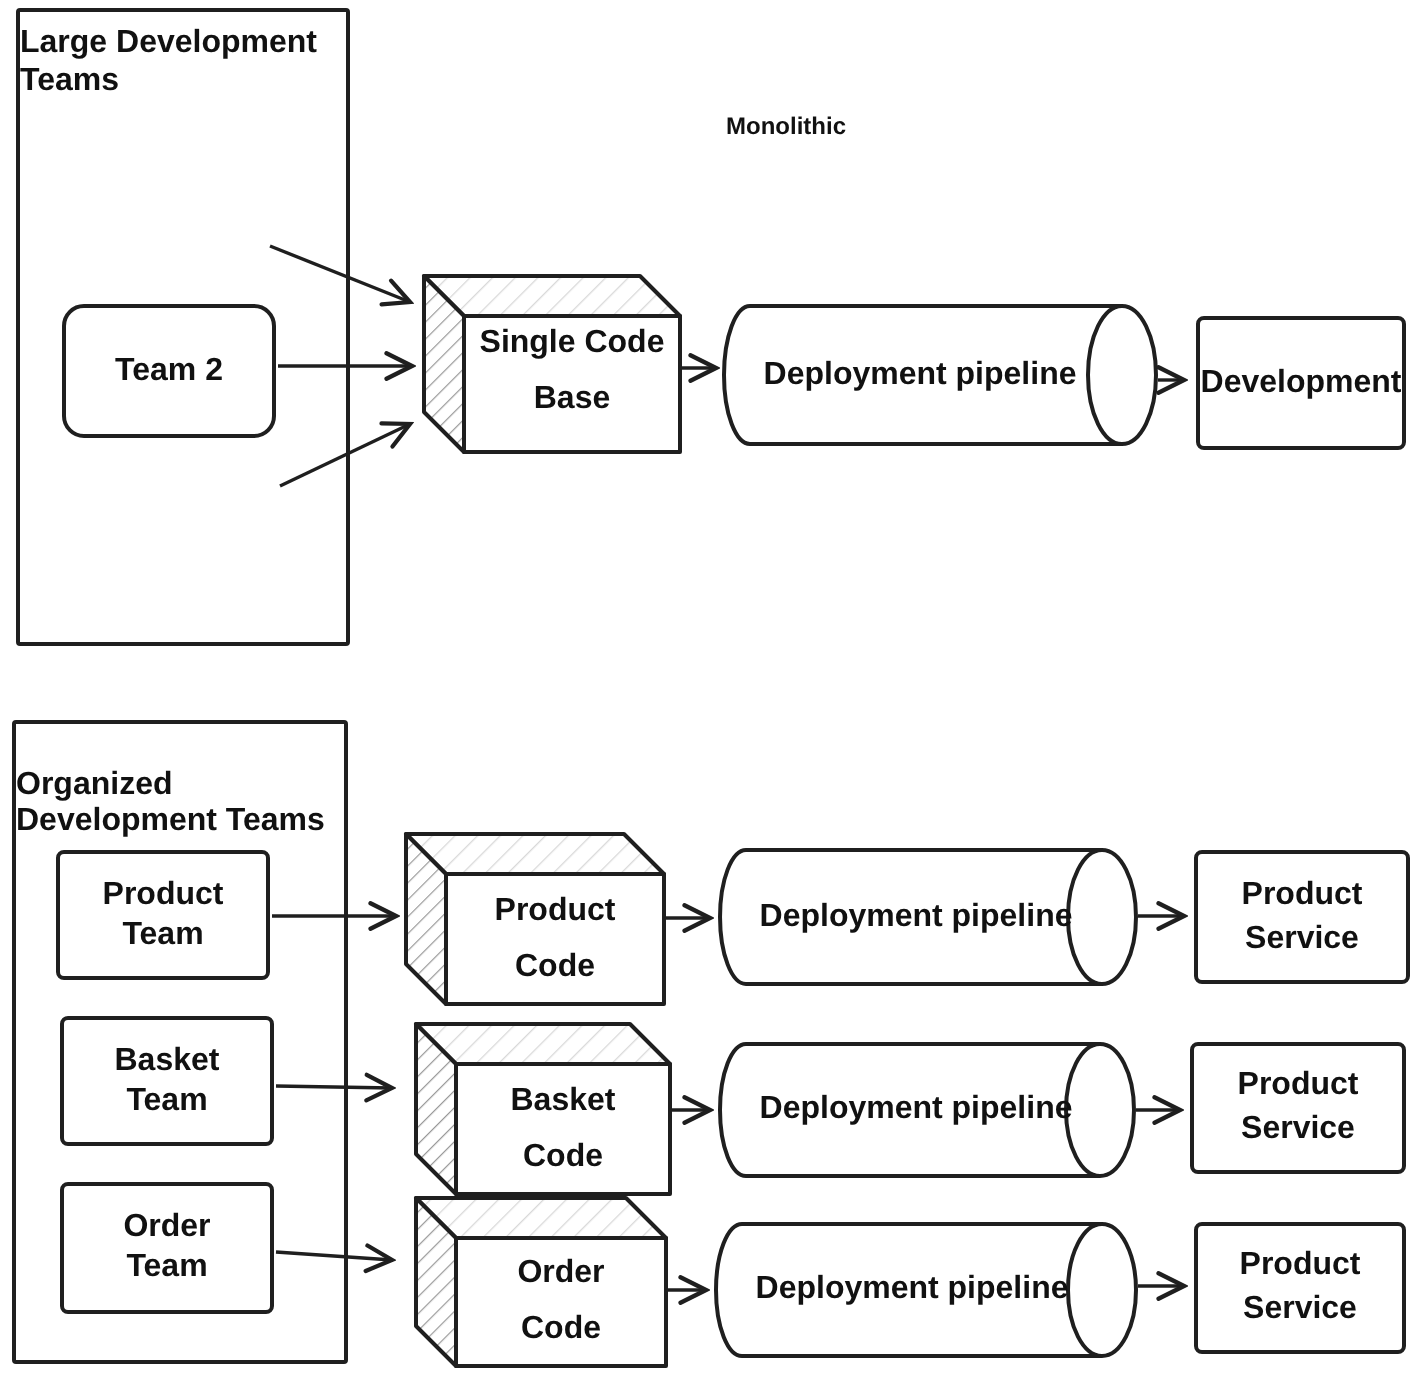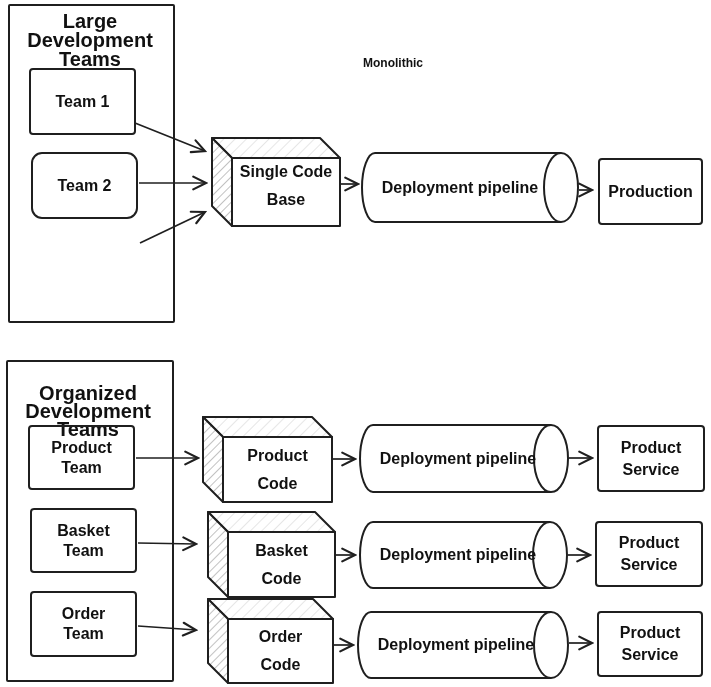--- a/index.html
+++ b/index.html
@@ -13,21 +13,21 @@
     position:absolute;border:2px solid #1f1f1f;border-radius:4px;background:transparent;
     display:flex;align-items:center;justify-content:center;text-align:center;
     font-size:16px;line-height:21px;white-space:pre-line;
   }
   .container-box{border-radius:2px;}
   .label{
     position:absolute;display:flex;align-items:center;justify-content:center;
     text-align:center;font-size:16px;white-space:pre-line;background:transparent;
   }
   .heading{position:absolute;font-size:12px;text-align:center;white-space:pre-line;}
-  .title{position:absolute;text-align:center;font-size:20px;line-height:19px;white-space:pre-line;}
+  .title{position:absolute;text-align:left;font-size:16px;line-height:19px;white-space:pre-line;}
   .cube-label{line-height:28px;}
   .svc{line-height:22px;}
 </style>
 </head>
 <body>
 
 <div class="stage">
 
   <svg class="shapes" viewBox="0 0 711 687" xmlns="http://www.w3.org/2000/svg">
     <defs>
@@ -112,29 +112,28 @@
       <line class="ln" x1="569" y1="643" x2="592" y2="643" marker-end="url(#ah)"></line>
     </g>
   </svg>
 
   <div class="heading" style="left:318px;top:56px;width:150px;">Monolithic</div>
 
   <div class="box container-box" style="left:8px;top:4px;width:163px;height:315px;"></div>
   <div class="title" style="left:10px;top:12px;width:160px;">Large Development
 Teams</div>
 
-  <div class="box" style="left:29px;top:68px;width:103px;height:63px;">Team 1</div>
   <div class="box" style="left:31px;top:152px;width:103px;height:63px;border-radius:11px;">Team 2</div>
 
   <div class="label cube-label" style="left:232px;top:158px;width:108px;height:56px;">Single Code
 Base</div>
 
   <div class="label" style="left:370px;top:153px;width:180px;height:69px;">Deployment pipeline</div>
 
-  <div class="box" style="left:598px;top:158px;width:101px;height:63px;">Production</div>
+  <div class="box" style="left:598px;top:158px;width:101px;height:63px;">Development</div>
 
 
   <div class="box container-box" style="left:6px;top:360px;width:164px;height:318px;"></div>
   <div class="title" style="left:8px;top:384px;width:160px;line-height:18px;">Organized
 Development Teams</div>
 
   <div class="box" style="left:28px;top:425px;width:103px;height:61px;line-height:20px;">Product
 Team</div>
   <div class="label cube-label" style="left:223px;top:437px;width:109px;height:65px;">Product
 Code</div>

